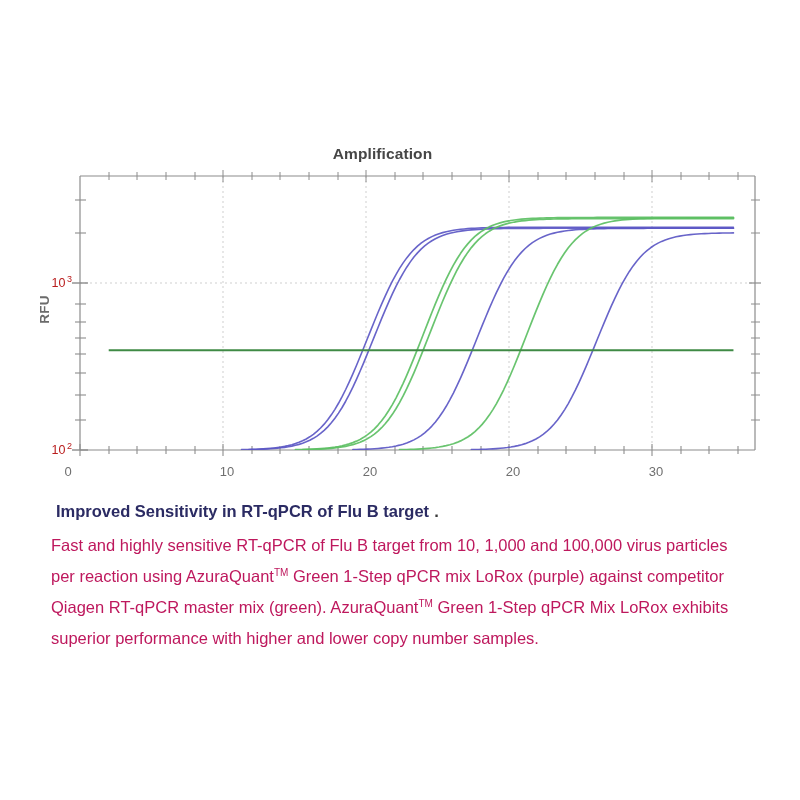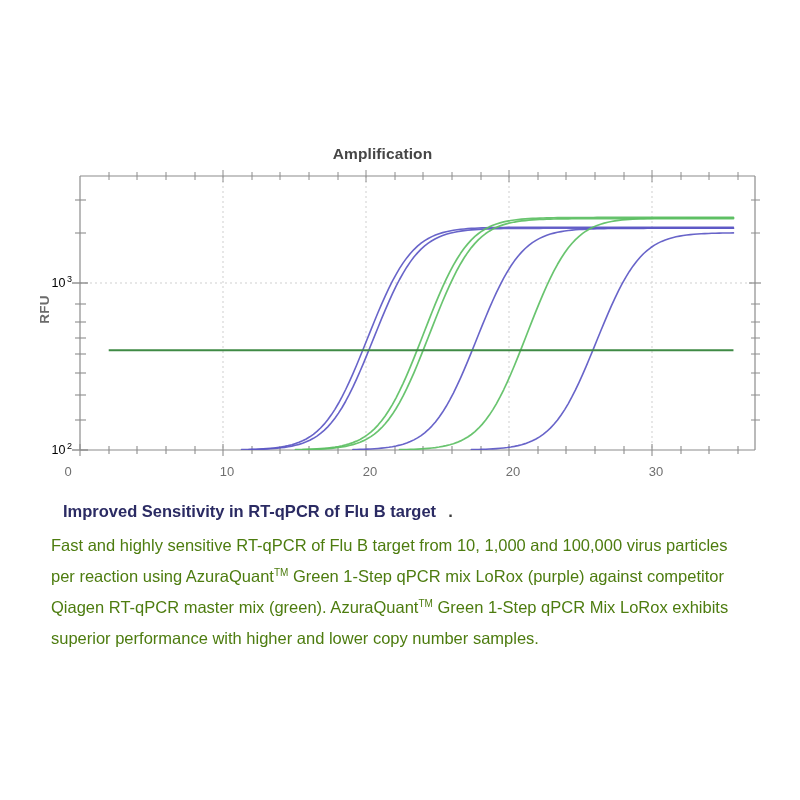--- a/index.html
+++ b/index.html
@@ -70,21 +70,21 @@
     text-align: center;
     font-size: 13.5px;
     font-weight: bold;
     color: #5a5a5a;
     letter-spacing: 0.2px;
   }
 
   .y-tick-label {
     position: absolute;
     font-size: 12.5px;
-    color: #000000;
+    color: #b91c1c;
     text-align: right;
     width: 44px;
   }
   .y-tick-label sup {
     font-size: 9px;
     vertical-align: super;
     line-height: 0;
     margin-left: 1.5px;
   }
 
@@ -102,34 +102,34 @@
     left: 51px;
     top: 496px;
     width: 700px;
   }
 
   #caption-headline {
     font-size: 16.5px;
     font-weight: bold;
     color: #2b2b63;
     line-height: 31px;
-    margin: 12px;
+    margin: 5px;
     display: inline;
   }
   #caption-headline-period {
     font-size: 16.5px;
     font-weight: bold;
     color: #3a3a3a;
   }
 
   #caption-body {
     margin: 0;
     padding-top: 3px;
     font-size: 16.5px;
-    color: #4d7c0f;
+    color: #be185d;
     line-height: 31px;
     font-weight: normal;
   }
   #caption-body sup {
     font-size: 10px;
     vertical-align: super;
     line-height: 0;
   }
   .caption-trailing-artifact {
     color: #d8d8d8;

